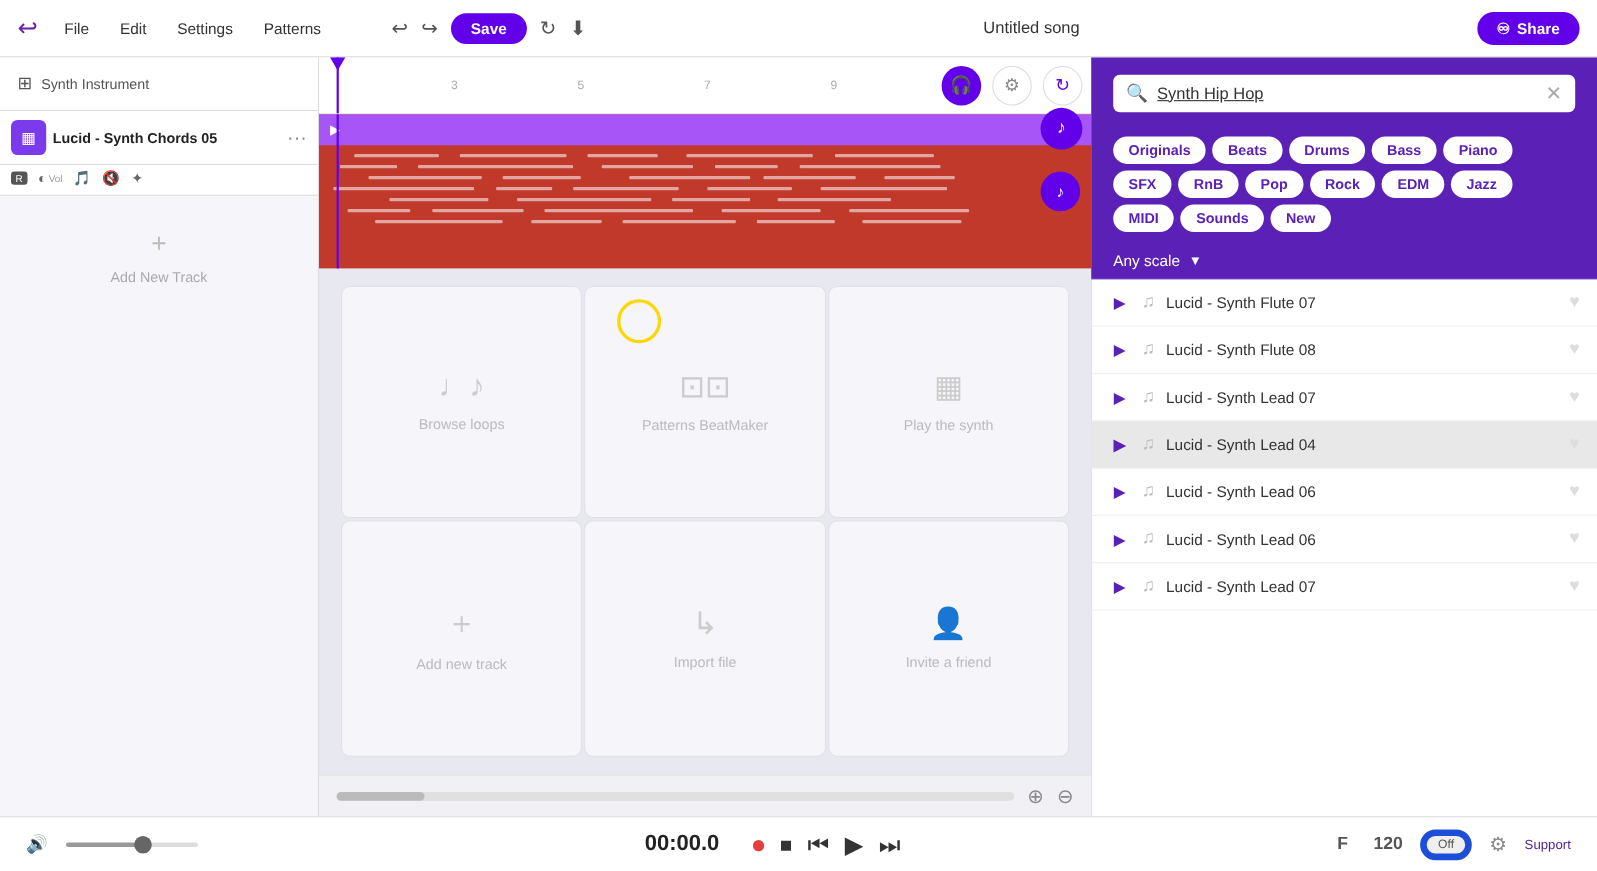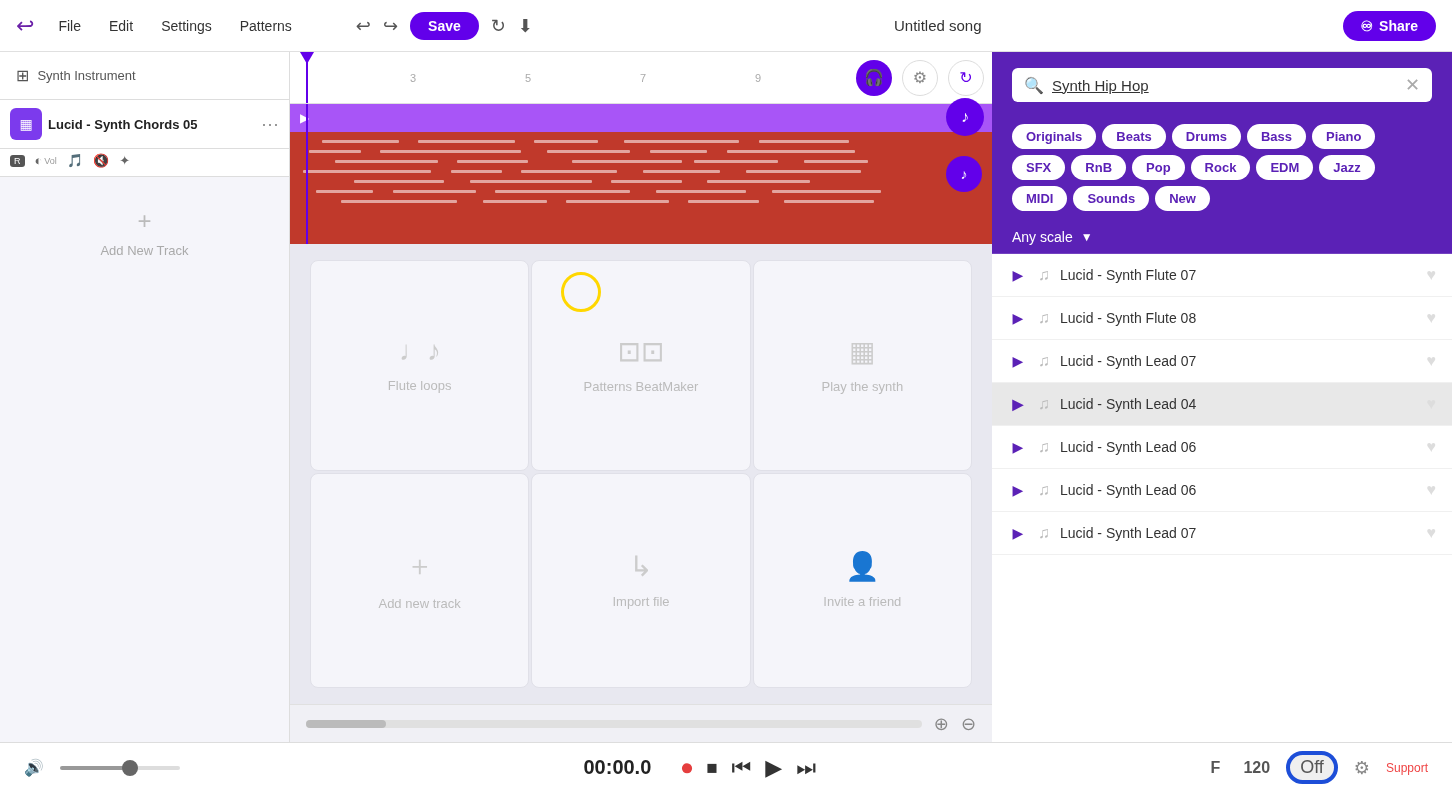--- a/index.html
+++ b/index.html
@@ -46,23 +46,23 @@
     #bottombar { height: 50px; background: #fff; border-top: 1px solid #ddd; display: flex; align-items: center; padding: 0 24px; gap: 16px; position: absolute; bottom: 0; left: 0; right: 0; }
     .vol-icon { font-size: 16px; color: #888; }
     .vol-slider { -webkit-appearance: none; width: 120px; height: 4px; border-radius: 2px; background: linear-gradient(to right, #999 60%, #ddd 60%); cursor: pointer; }
     .vol-slider::-webkit-slider-thumb { -webkit-appearance: none; width: 16px; height: 16px; border-radius: 50%; background: #666; cursor: pointer; }
     .time-display { font-size: 20px; font-weight: 700; color: #222; min-width: 100px; text-align: center; }
     .transport-btn { background: none; border: none; cursor: pointer; font-size: 22px; color: #333; display: flex; align-items: center; justify-content: center; }
     .transport-btn.record { color: #e53e3e; }
     .transport-btn.stop { color: #333; }
     .key-display { font-size: 16px; font-weight: 600; color: #555; min-width: 24px; text-align: center; }
     .bpm-display { font-size: 16px; font-weight: 600; color: #555; }
-    .off-badge { border: 4px solid #1d4ed8; border-radius: 20px; padding: 2px 10px; font-size: 18px; color: #555; cursor: pointer; }
+    .off-badge { border: 6px solid #1d4ed8; border-radius: 20px; padding: 2px 10px; font-size: 11px; color: #555; cursor: pointer; }
     .settings-btn { font-size: 18px; color: #888; cursor: pointer; background: none; border: none; }
-    .support-text { margin-left: auto; font-size: 12px; color: #ef4444; }
+    .support-text { margin-left: auto; font-size: 12px; color: #4c1d95; }
 
     
     #right-panel { width: 460px; background: #5b21b6; display: flex; flex-direction: column; }
     #loops-header { padding: 16px 20px 10px 20px; }
     #loops-title { font-size: 22px; font-weight: 700; color: #fff; margin-bottom: 12px; }
     #loops-search { display: flex; align-items: center; background: #fff; border-radius: 6px; padding: 6px 12px; gap: 8px; margin-bottom: 12px; }
     #loops-search-input { border: none; outline: none; font-size: 15px; flex: 1; background: transparent; color: #333; text-decoration: underline; }
     .search-clear { background: none; border: none; cursor: pointer; font-size: 16px; color: #aaa; }
     #loops-tags { display: flex; flex-wrap: wrap; gap: 6px; padding: 0 20px 10px 20px; }
     .loop-tag { background: #7c3aed; color: #fff; border: none; border-radius: 20px; padding: 5px 14px; font-size: 13px; cursor: pointer; font-weight: 700; }
@@ -220,21 +220,21 @@
       </div>
 
       <div style="position:absolute;right:10px;top:50%;transform:translateY(-50%);width:36px;height:36px;background:#6200ea;border-radius:50%;display:flex;align-items:center;justify-content:center;color:#fff;font-size:14px;">♪</div>
 
       <div style="position:absolute;top:0;bottom:0;left:16px;width:2px;background:#6200ea;z-index:10;"></div>
     </div>
 
     <div style="flex:1;display:grid;grid-template-columns:1fr 1fr 1fr;gap:2px;padding:16px 20px;background:#e8e8f0;">
       <div class="empty-cell">
         <span class="empty-cell-icon">♩♪</span>
-        <span class="empty-cell-label">Flute
+        <span class="empty-cell-label">Browse
 loops</span>
       </div>
       <div class="empty-cell">
         <span class="empty-cell-icon">⊡⊡</span>
         <span class="empty-cell-label">Patterns
 BeatMaker</span>
       </div>
       <div class="empty-cell">
         <span class="empty-cell-icon">▦</span>
         <span class="empty-cell-label">Play the

